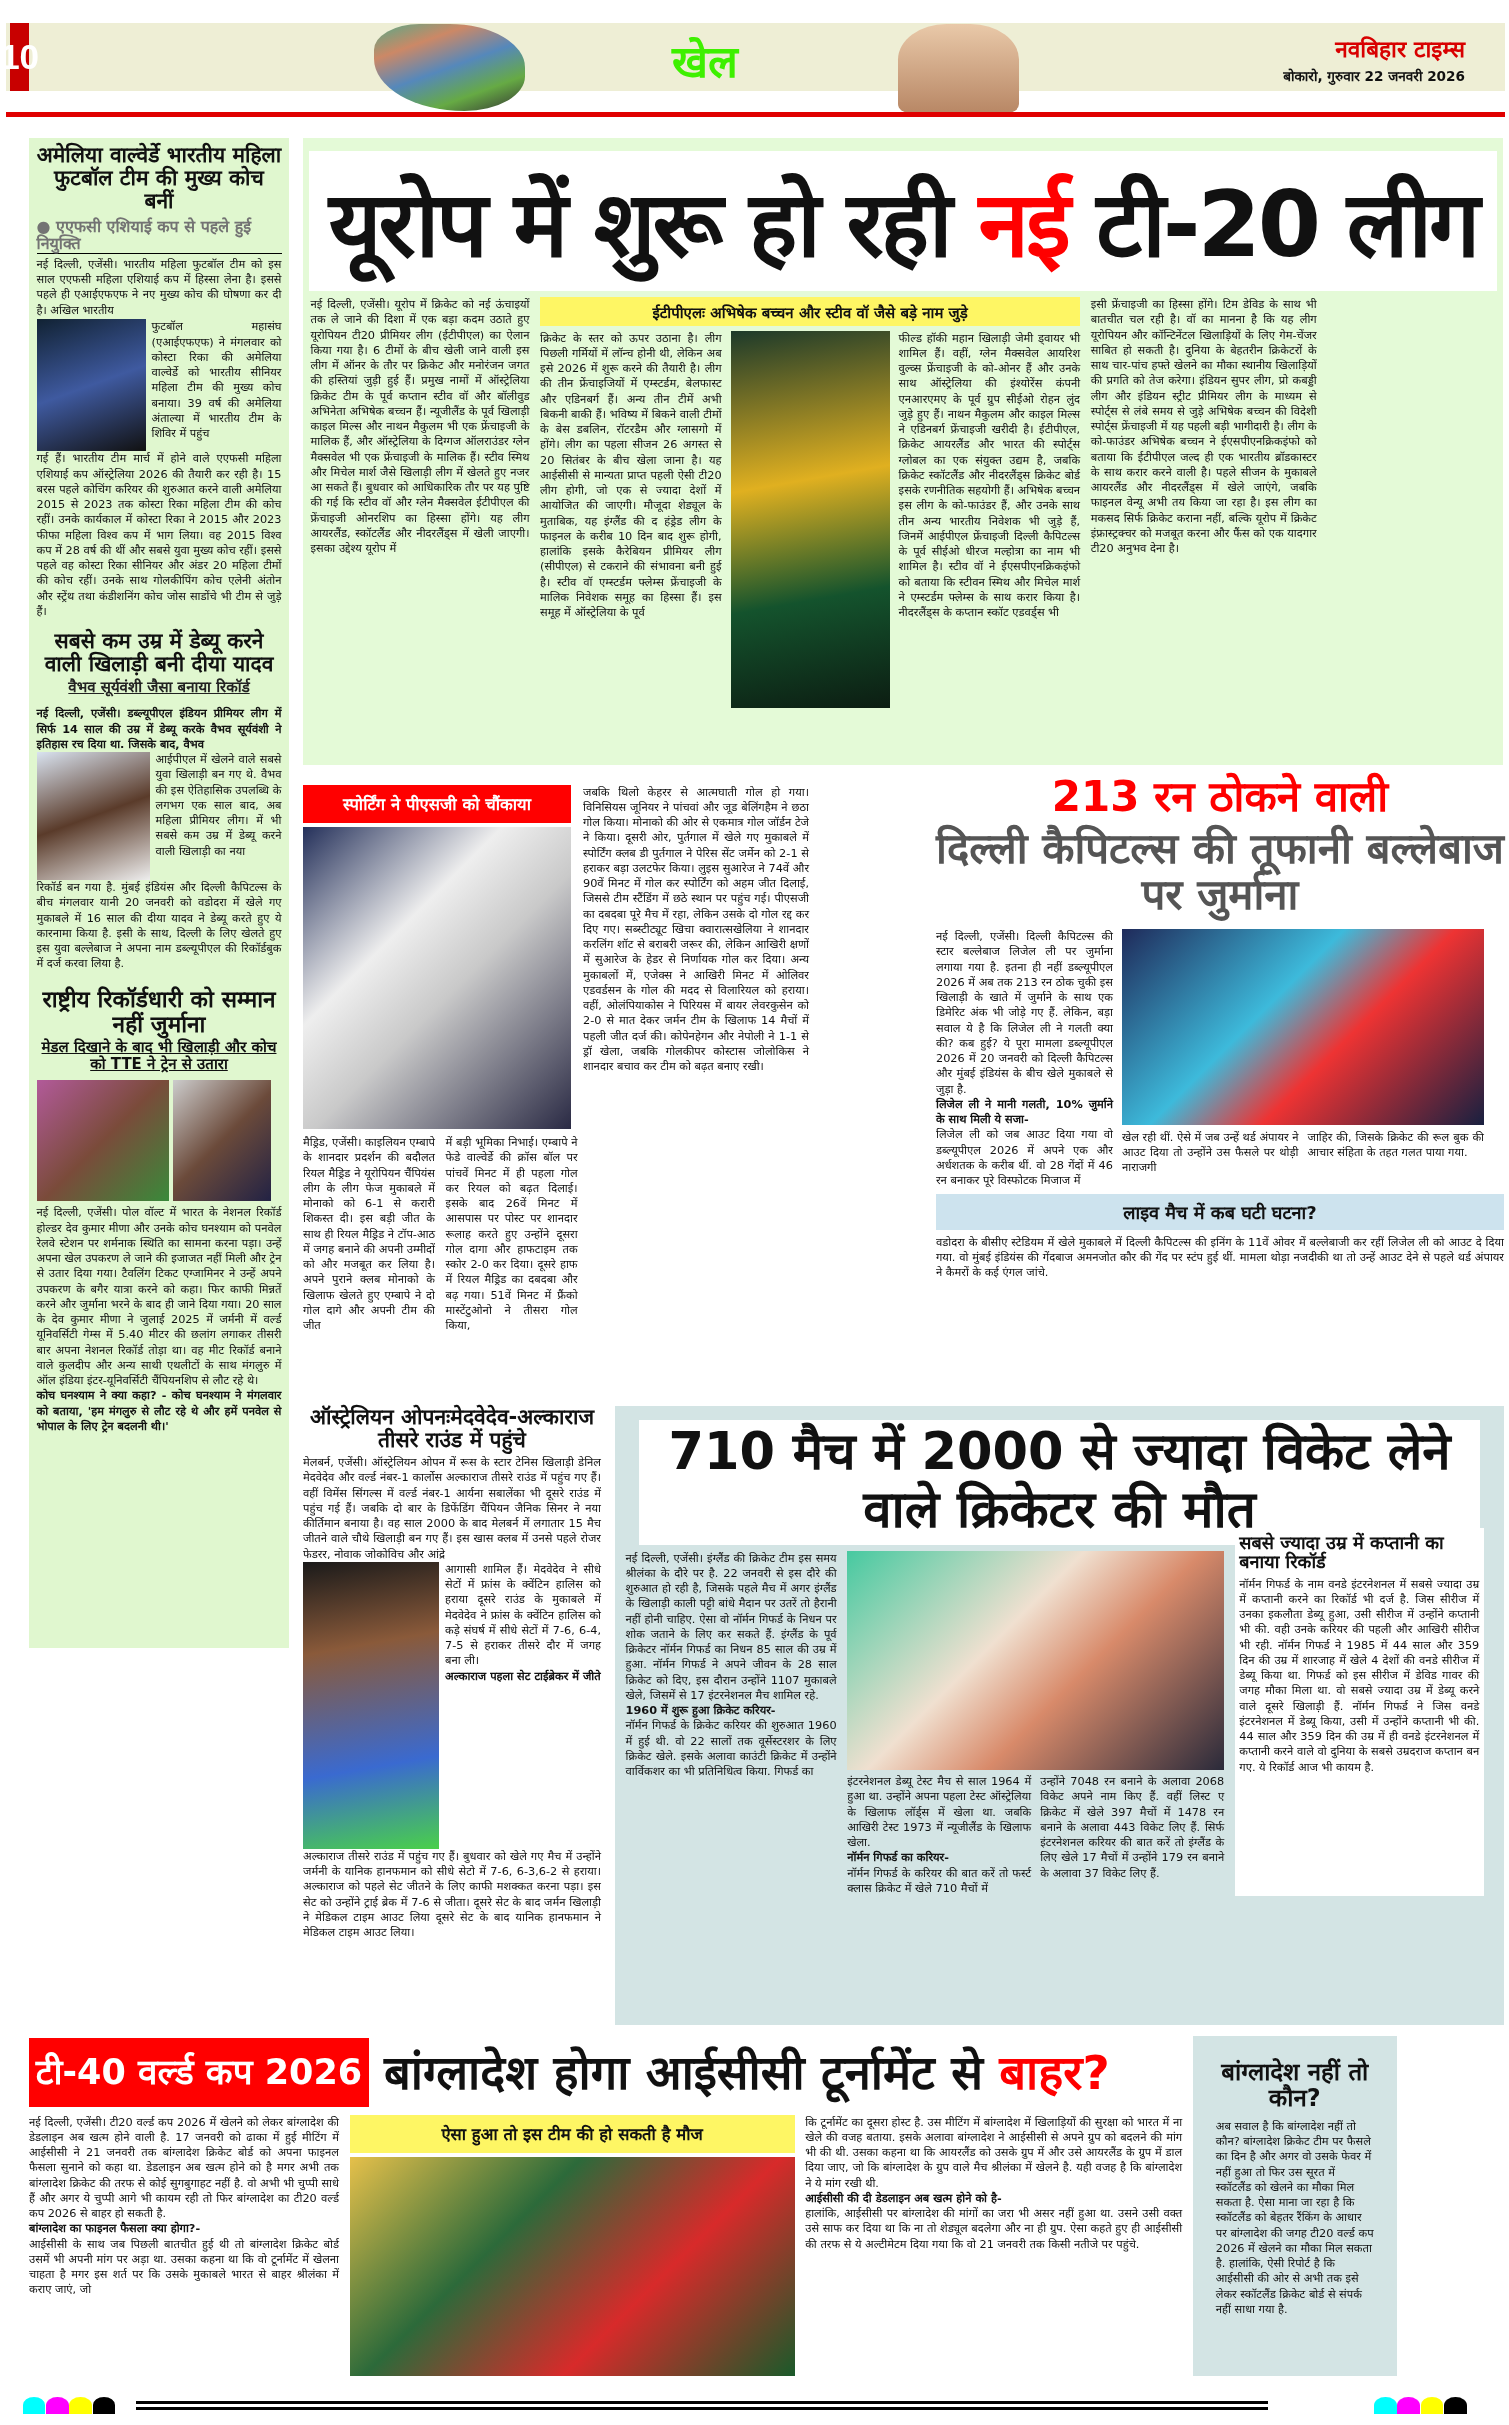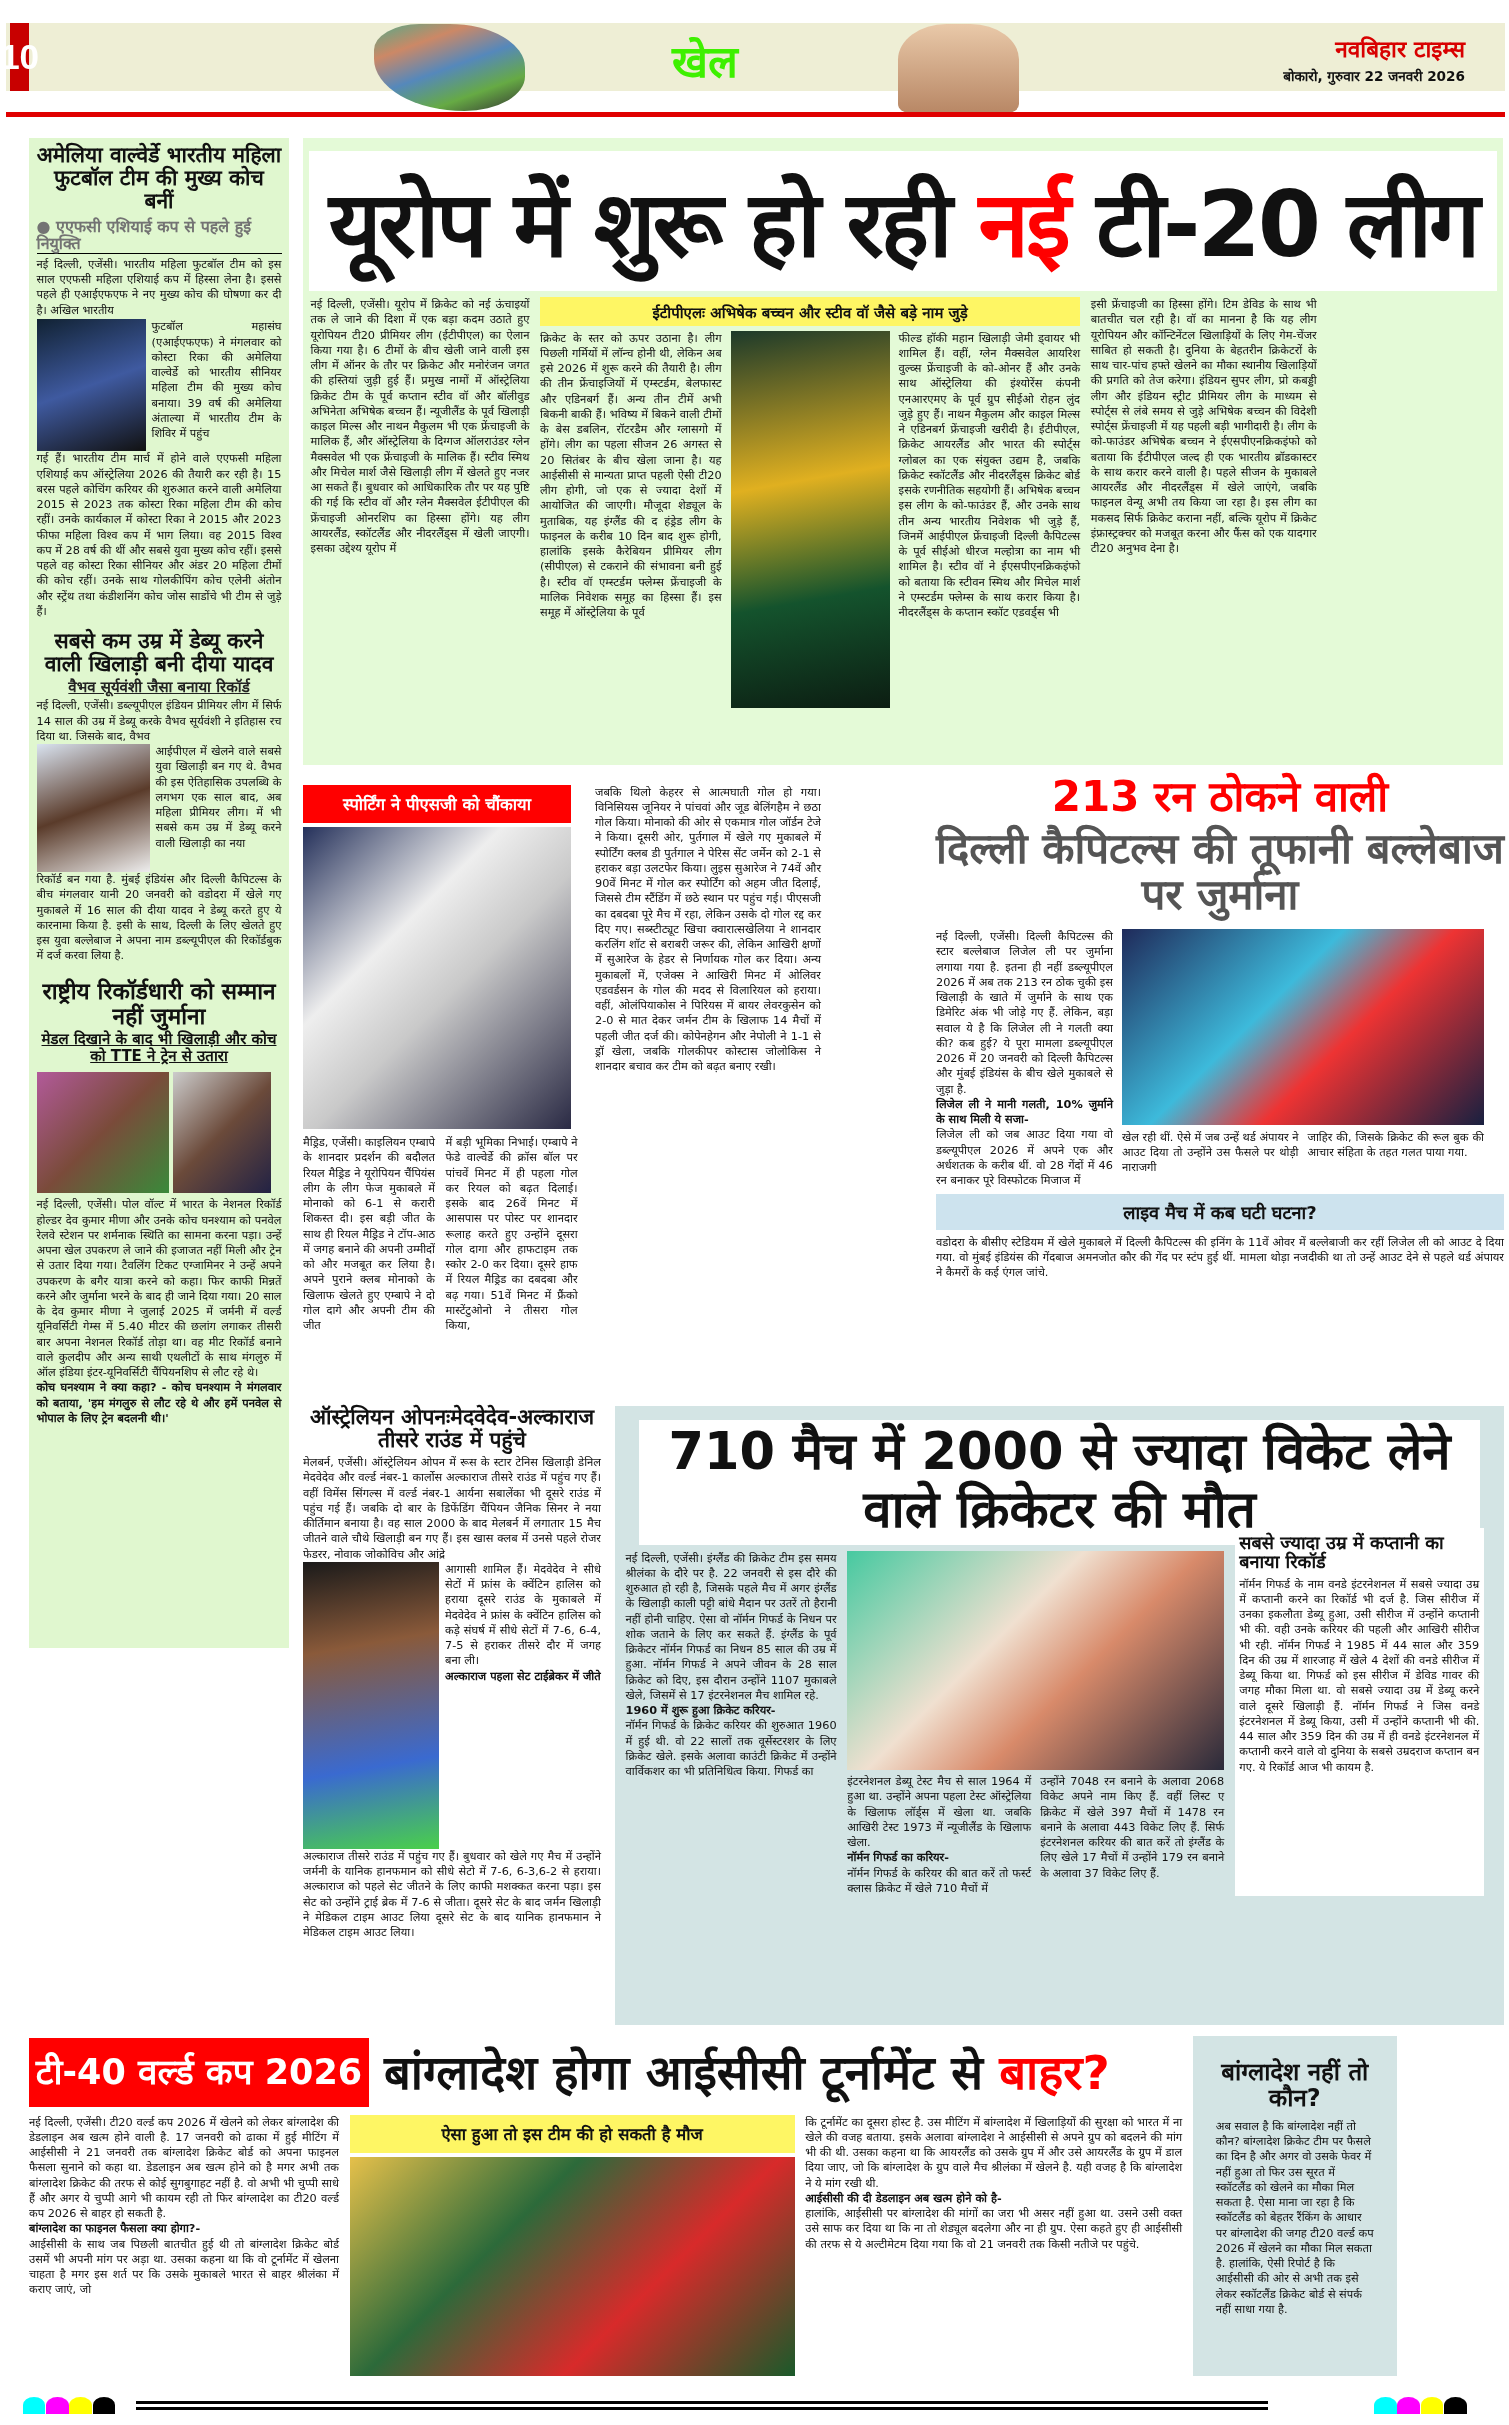--- a/index.html
+++ b/index.html
@@ -50,21 +50,21 @@
     <div style="display:flex;gap:6px;margin-top:1.5px;">
       <div class="photo" style="width:109px;height:132px;flex:none;background:linear-gradient(160deg,#123,#3f5aa0,#111);"></div>
       <p class="body-txt">फुटबॉल महासंघ (एआईएफएफ) ने मंगलवार को कोस्टा रिका की अमेलिया वाल्वेर्डे को भारतीय सीनियर महिला टीम की मुख्य कोच बनाया। 39 वर्ष की अमेलिया अंताल्या में भारतीय टीम के शिविर में पहुंच</p>
     </div>
     <p class="body-txt">गई हैं। भारतीय टीम मार्च में होने वाले एएफसी महिला एशियाई कप ऑस्ट्रेलिया 2026 की तैयारी कर रही है। 15 बरस पहले कोचिंग करियर की शुरुआत करने वाली अमेलिया 2015 से 2023 तक कोस्टा रिका महिला टीम की कोच रहीं। उनके कार्यकाल में कोस्टा रिका ने 2015 और 2023 फीफा महिला विश्व कप में भाग लिया। वह 2015 विश्व कप में 28 वर्ष की थीं और सबसे युवा मुख्य कोच रहीं। इससे पहले वह कोस्टा रिका सीनियर और अंडर 20 महिला टीमों की कोच रहीं। उनके साथ गोलकीपिंग कोच एलेनी अंतोन और स्ट्रेंथ तथा कंडीशनिंग कोच जोस साडोंचे भी टीम से जुड़े हैं।</p>
   </div>
 
   <div style="padding:4.5px 7.5px;">
     <div class="hl" style="font-size:21px;text-align:center;">सबसे कम उम्र में डेब्यू करने वाली खिलाड़ी बनी दीया यादव</div>
     <div class="hl under" style="font-size:15px;color:#222;text-align:center;margin-top:3px;">वैभव सूर्यवंशी जैसा बनाया रिकॉर्ड</div>
-    <p class="body-txt" style="margin-top:3px;">नई दिल्ली, एजेंसी। डब्ल्यूपीएल इंडियन प्रीमियर लीग में सिर्फ 14 साल की उम्र में डेब्यू करके वैभव सूर्यवंशी ने इतिहास रच दिया था. जिसके बाद, वैभव</p>
+    <p class="body-txt" style="margin-top:11px;font-weight:bold;">नई दिल्ली, एजेंसी। डब्ल्यूपीएल इंडियन प्रीमियर लीग में सिर्फ 14 साल की उम्र में डेब्यू करके वैभव सूर्यवंशी ने इतिहास रच दिया था. जिसके बाद, वैभव</p>
     <div style="display:flex;gap:6px;">
       <div class="photo" style="width:113px;height:128px;flex:none;background:linear-gradient(160deg,#d9e3f0,#5a3b2a,#eee);"></div>
       <p class="body-txt">आईपीएल में खेलने वाले सबसे युवा खिलाड़ी बन गए थे. वैभव की इस ऐतिहासिक उपलब्धि के लगभग एक साल बाद, अब महिला प्रीमियर लीग। में भी सबसे कम उम्र में डेब्यू करने वाली खिलाड़ी का नया</p>
     </div>
     <p class="body-txt">रिकॉर्ड बन गया है. मुंबई इंडियंस और दिल्ली कैपिटल्स के बीच मंगलवार यानी 20 जनवरी को वडोदरा में खेले गए मुकाबले में 16 साल की दीया यादव ने डेब्यू करते हुए ये कारनामा किया है. इसी के साथ, दिल्ली के लिए खेलते हुए इस युवा बल्लेबाज ने अपना नाम डब्ल्यूपीएल की रिकॉर्डबुक में दर्ज करवा लिया है.</p>
   </div>
 
   <div style="padding:10.6px 7.5px 4.5px;">
     <div class="hl" style="font-size:22.6px;text-align:center;">राष्ट्रीय रिकॉर्डधारी को सम्मान नहीं जुर्माना</div>
     <div class="hl under" style="font-size:15px;text-align:center;margin-top:3px;">मेडल दिखाने के बाद भी खिलाड़ी और कोच को TTE ने ट्रेन से उतारा</div>
@@ -89,21 +89,21 @@
         <p class="body-txt" style="width:185px;">क्रिकेट के स्तर को ऊपर उठाना है। लीग पिछली गर्मियों में लॉन्च होनी थी, लेकिन अब इसे 2026 में शुरू करने की तैयारी है। लीग की तीन फ्रेंचाइजियों में एम्स्टर्डम, बेलफास्ट और एडिनबर्ग हैं। अन्य तीन टीमें अभी बिकनी बाकी हैं। भविष्य में बिकने वाली टीमों के बेस डबलिन, रॉटरडैम और ग्लासगो में होंगे। लीग का पहला सीजन 26 अगस्त से 20 सितंबर के बीच खेला जाना है। यह आईसीसी से मान्यता प्राप्त पहली ऐसी टी20 लीग होगी, जो एक से ज्यादा देशों में आयोजित की जाएगी। मौजूदा शेड्यूल के मुताबिक, यह इंग्लैंड की द हंड्रेड लीग के फाइनल के करीब 10 दिन बाद शुरू होगी, हालांकि इसके कैरेबियन प्रीमियर लीग (सीपीएल) से टकराने की संभावना बनी हुई है। स्टीव वॉ एम्स्टर्डम फ्लेम्स फ्रेंचाइजी के मालिक निवेशक समूह का हिस्सा हैं। इस समूह में ऑस्ट्रेलिया के पूर्व</p>
         <div class="photo" style="width:159px;height:377px;flex:none;background:linear-gradient(170deg,#1d3a2a,#e0b020 40%,#14532d 70%,#0c1d12);"></div>
         <p class="body-txt" style="width:185px;">फील्ड हॉकी महान खिलाड़ी जेमी ड्वायर भी शामिल हैं। वहीं, ग्लेन मैक्सवेल आयरिश वुल्व्स फ्रेंचाइजी के को-ओनर हैं और उनके साथ ऑस्ट्रेलिया की इंश्योरेंस कंपनी एनआरएमए के पूर्व ग्रुप सीईओ रोहन लुंद जुड़े हुए हैं। नाथन मैकुलम और काइल मिल्स ने एडिनबर्ग फ्रेंचाइजी खरीदी है। ईटीपीएल, क्रिकेट आयरलैंड और भारत की स्पोर्ट्स ग्लोबल का एक संयुक्त उद्यम है, जबकि क्रिकेट स्कॉटलैंड और नीदरलैंड्स क्रिकेट बोर्ड इसके रणनीतिक सहयोगी हैं। अभिषेक बच्चन इस लीग के को-फाउंडर हैं, और उनके साथ तीन अन्य भारतीय निवेशक भी जुड़े हैं, जिनमें आईपीएल फ्रेंचाइजी दिल्ली कैपिटल्स के पूर्व सीईओ धीरज मल्होत्रा का नाम भी शामिल है। स्टीव वॉ ने ईएसपीएनक्रिकइंफो को बताया कि स्टीवन स्मिथ और मिचेल मार्श ने एम्स्टर्डम फ्लेम्स के साथ करार किया है। नीदरलैंड्स के कप्तान स्कॉट एडवर्ड्स भी</p>
       </div>
     </div>
     <p class="body-txt" style="width:226px;">इसी फ्रेंचाइजी का हिस्सा होंगे। टिम डेविड के साथ भी बातचीत चल रही है। वॉ का मानना है कि यह लीग यूरोपियन और कॉन्टिनेंटल खिलाड़ियों के लिए गेम-चेंजर साबित हो सकती है। दुनिया के बेहतरीन क्रिकेटरों के साथ चार-पांच हफ्ते खेलने का मौका स्थानीय खिलाड़ियों की प्रगति को तेज करेगा। इंडियन सुपर लीग, प्रो कबड्डी लीग और इंडियन स्ट्रीट प्रीमियर लीग के माध्यम से स्पोर्ट्स से लंबे समय से जुड़े अभिषेक बच्चन की विदेशी स्पोर्ट्स फ्रेंचाइजी में यह पहली बड़ी भागीदारी है। लीग के को-फाउंडर अभिषेक बच्चन ने ईएसपीएनक्रिकइंफो को बताया कि ईटीपीएल जल्द ही एक भारतीय ब्रॉडकास्टर के साथ करार करने वाली है। पहले सीजन के मुकाबले आयरलैंड और नीदरलैंड्स में खेले जाएंगे, जबकि फाइनल वेन्यू अभी तय किया जा रहा है। इस लीग का मकसद सिर्फ क्रिकेट कराना नहीं, बल्कि यूरोप में क्रिकेट इंफ्रास्ट्रक्चर को मजबूत करना और फैंस को एक यादगार टी20 अनुभव देना है।</p>
   </div>
 </div>
 
 <div class="abs" style="left:303px;top:774px;width:619px;height:619px;">
-  <div style="display:flex;gap:24px;margin-top:10.6px;">
+  <div style="display:flex;gap:12px;margin-top:10.6px;">
     <div style="width:268px;">
       <div class="rbar" style="font-size:16.6px;padding:7.5px;">स्पोर्टिंग ने पीएसजी को चौंकाया</div>
       <div class="photo" style="height:302px;margin-top:4.5px;background:linear-gradient(135deg,#24305a,#eee 35%,#c9c9c9 55%,#2a2a44);"></div>
     </div>
     <p class="body-txt" style="width:226px;">जबकि थिलो केहरर से आत्मघाती गोल हो गया। विनिसियस जूनियर ने पांचवां और जूड बेलिंगहैम ने छठा गोल किया। मोनाको की ओर से एकमात्र गोल जॉर्डन टेजे ने किया। दूसरी ओर, पुर्तगाल में खेले गए मुकाबले में स्पोर्टिंग क्लब डी पुर्तगाल ने पेरिस सेंट जर्मेन को 2-1 से हराकर बड़ा उलटफेर किया। लुइस सुआरेज ने 74वें और 90वें मिनट में गोल कर स्पोर्टिंग को अहम जीत दिलाई, जिससे टीम स्टैंडिंग में छठे स्थान पर पहुंच गई। पीएसजी का दबदबा पूरे मैच में रहा, लेकिन उसके दो गोल रद्द कर दिए गए। सब्स्टीट्यूट खिचा क्वारात्सखेलिया ने शानदार करलिंग शॉट से बराबरी जरूर की, लेकिन आखिरी क्षणों में सुआरेज के हेडर से निर्णायक गोल कर दिया। अन्य मुकाबलों में, एजेक्स ने आखिरी मिनट में ओलिवर एडवर्डसन के गोल की मदद से विलारियल को हराया। वहीं, ओलंपियाकोस ने पिरियस में बायर लेवरकुसेन को 2-0 से मात देकर जर्मन टीम के खिलाफ 14 मैचों में पहली जीत दर्ज की। कोपेनहेगन और नेपोली ने 1-1 से ड्रॉ खेला, जबकि गोलकीपर कोस्टास जोलोकिस ने शानदार बचाव कर टीम को बढ़त बनाए रखी।</p>
   </div>
   <div style="display:flex;gap:10.6px;margin-top:6px;">
     <p class="body-txt" style="width:132px;">मैड्रिड, एजेंसी। काइलियन एम्बापे के शानदार प्रदर्शन की बदौलत रियल मैड्रिड ने यूरोपियन चैंपियंस लीग के लीग फेज मुकाबले में मोनाको को 6-1 से करारी शिकस्त दी। इस बड़ी जीत के साथ ही रियल मैड्रिड ने टॉप-आठ में जगह बनाने की अपनी उम्मीदों को और मजबूत कर लिया है। अपने पुराने क्लब मोनाको के खिलाफ खेलते हुए एम्बापे ने दो गोल दागे और अपनी टीम की जीत</p>
     <p class="body-txt" style="width:132px;">में बड़ी भूमिका निभाई। एम्बापे ने फेडे वाल्वेर्डे की क्रॉस बॉल पर पांचवें मिनट में ही पहला गोल कर रियल को बढ़त दिलाई। इसके बाद 26वें मिनट में आसपास पर पोस्ट पर शानदार रूलाह करते हुए उन्होंने दूसरा गोल दागा और हाफटाइम तक स्कोर 2-0 कर दिया। दूसरे हाफ में रियल मैड्रिड का दबदबा और बढ़ गया। 51वें मिनट में फ्रैंको मास्टेंटुओनो ने तीसरा गोल किया,</p>
   </div>

